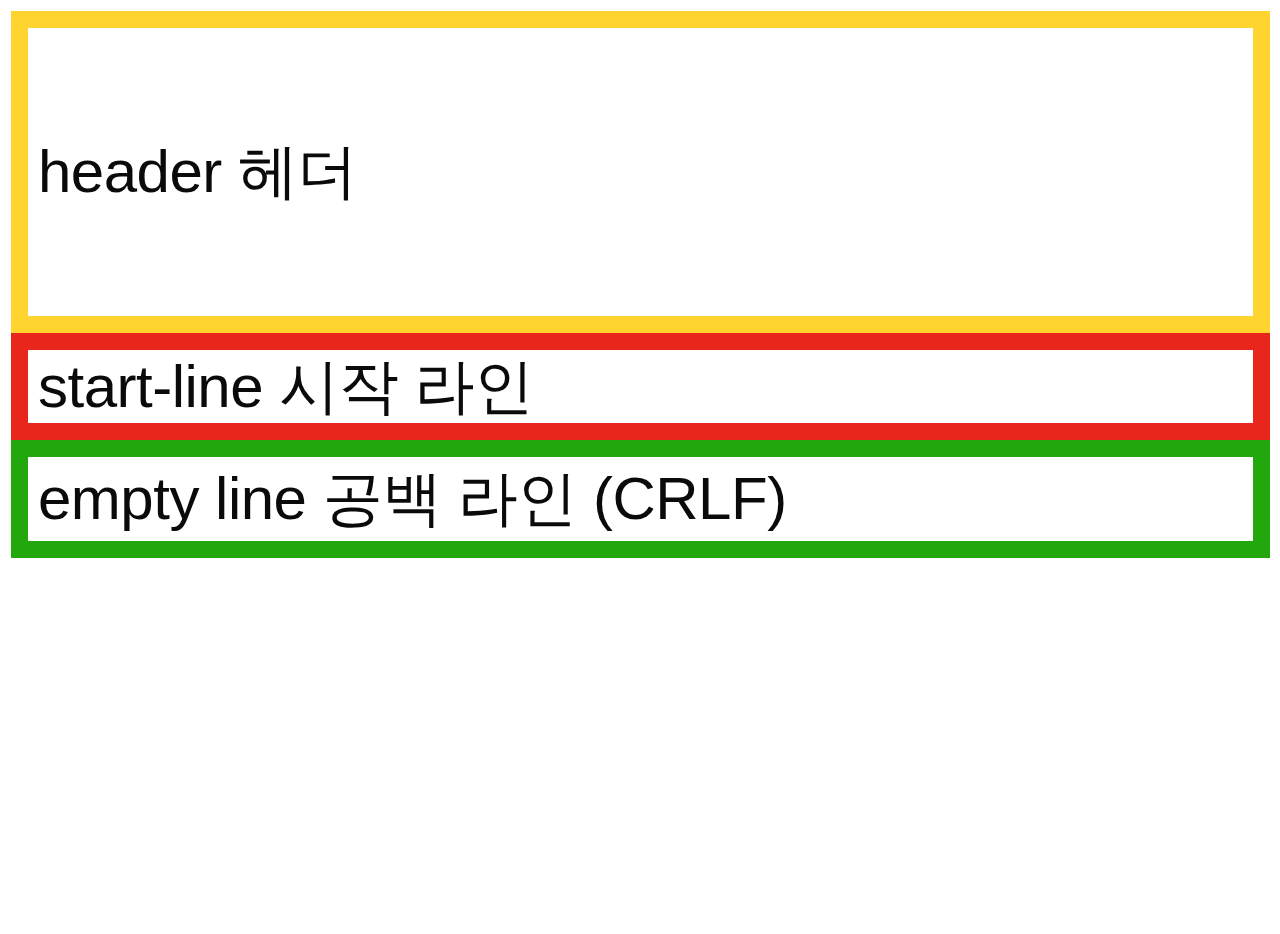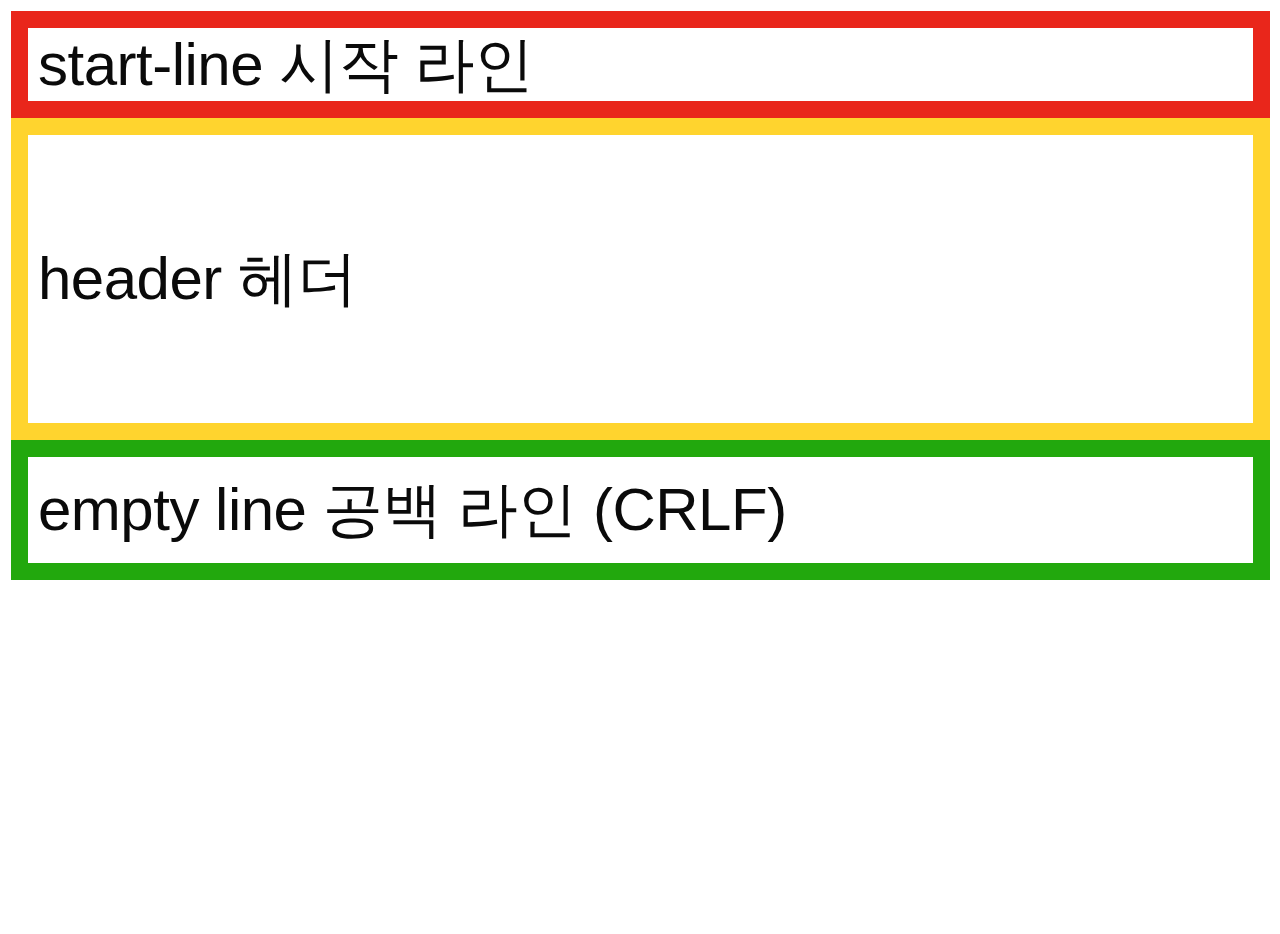--- a/index.html
+++ b/index.html
@@ -35,35 +35,35 @@
     display: block;
     padding-left: 10px;
     font-size: 60px;
     line-height: 1.1;
     color: #0a0a0a;
     letter-spacing: -0.5px;
     white-space: nowrap;
   }
   .h-startline { height: 107px; }
   .h-header    { height: 322px; }
-  .h-emptyline { height: 140px; text-align: center; }
+  .h-emptyline { height: 118px; text-align: center; }
   .h-body      { height: 364px; }
 </style>
 </head>
 <body>
 
 <div class="canvas">
   <div class="frame">
 
+    <div class="box h-header" style="border-color: rgb(255, 212, 46);">
+      <span class="box-label">header 헤더</span>
+    </div>
+
     <div class="box h-startline" style="border-color: rgb(233, 38, 27);">
       <span class="box-label">start-line 시작 라인</span>
-    </div>
-
-    <div class="box h-header" style="border-color: rgb(255, 212, 46);">
-      <span class="box-label">header 헤더</span>
     </div>
 
     <div class="box h-emptyline" style="border-color: rgb(34, 168, 13);">
       <span class="box-label">empty line 공백 라인 (CRLF)</span>
     </div>
 
 
   </div>
 </div>
 

